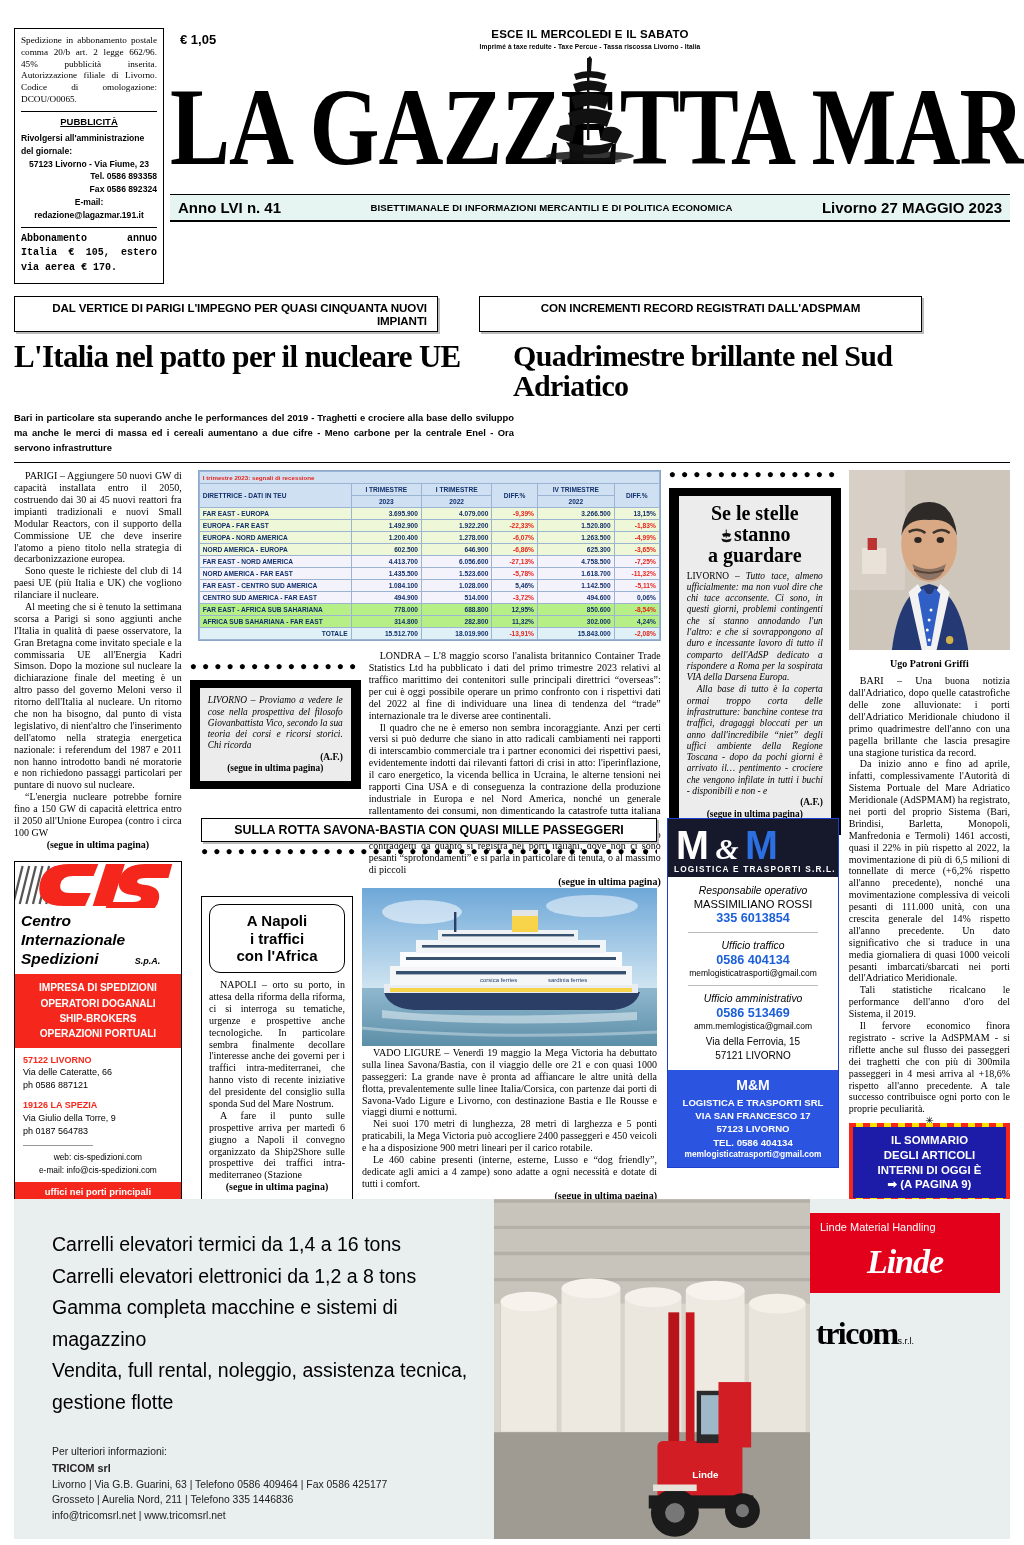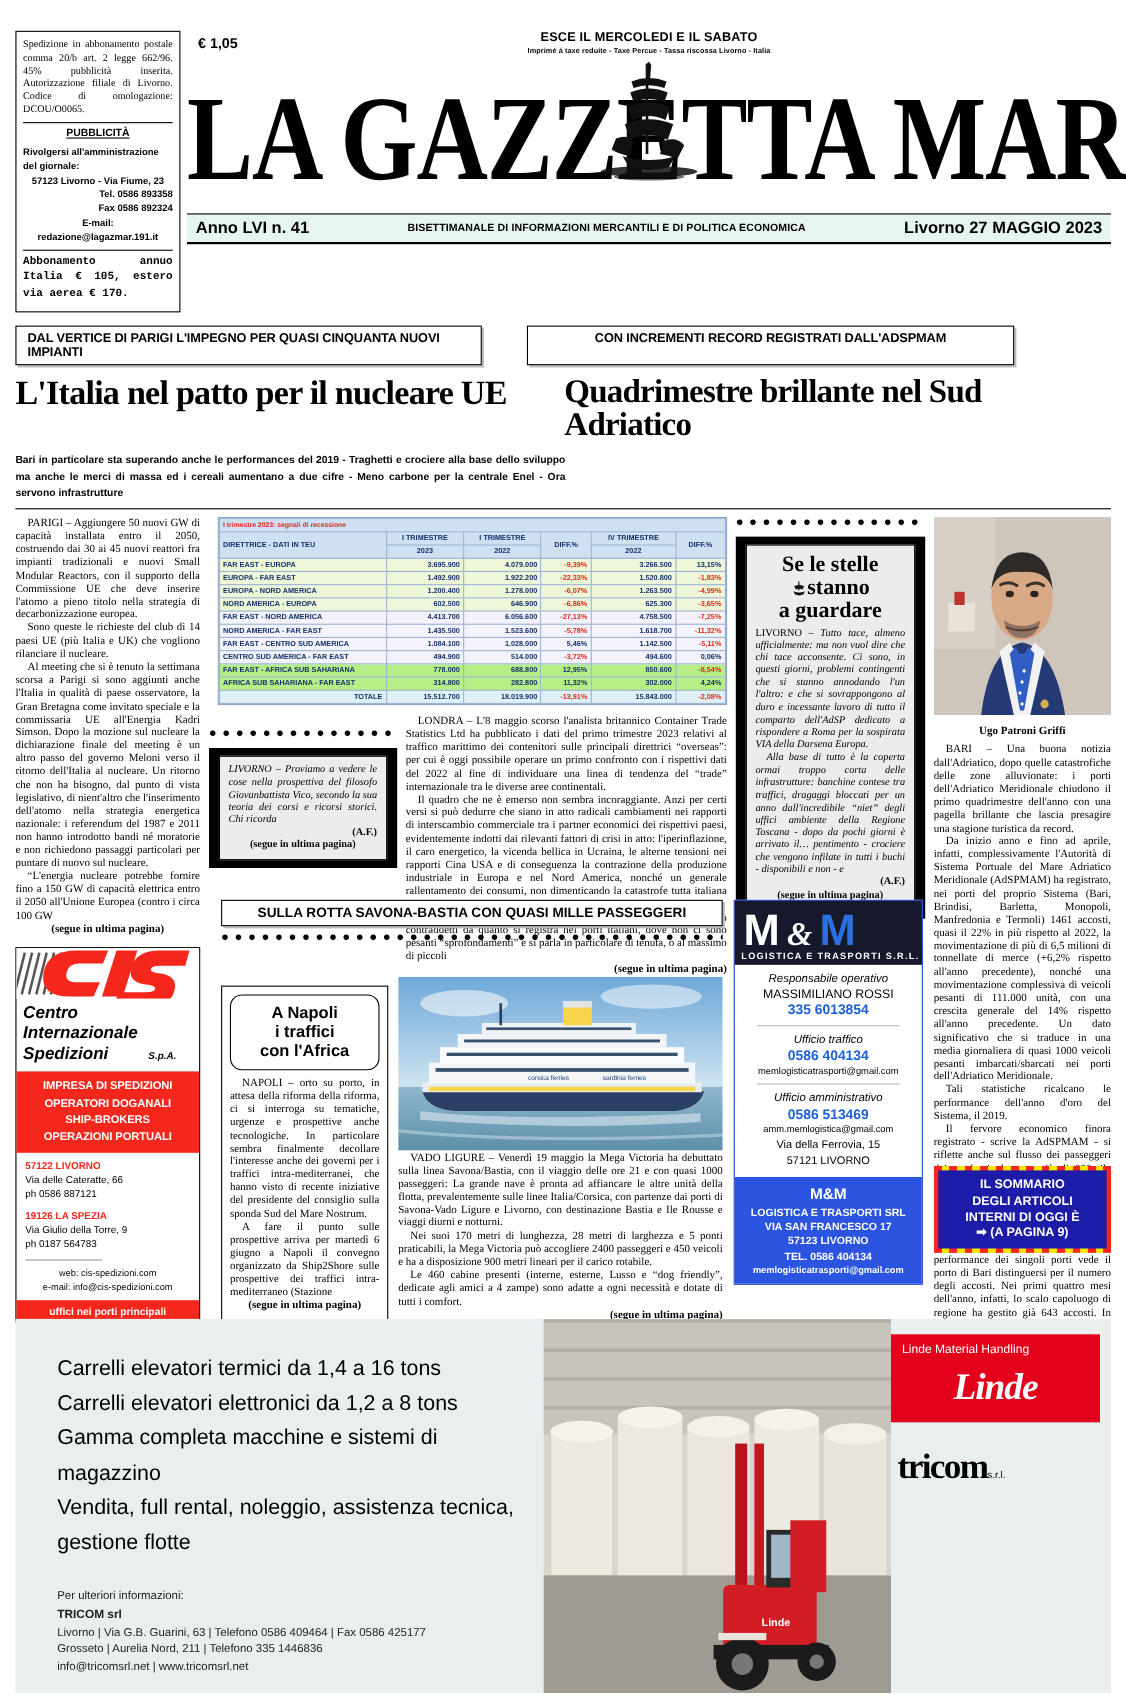--- a/index.html
+++ b/index.html
@@ -63,21 +63,21 @@
   .mh-strip .bisett { font-size:9.6px; letter-spacing:.1px; }
   .mh-strip .city { font-size:15px; }
 
   
   .kicker-row { display:flex; gap:28px; margin-top:12px; }
   .kicker {
     border:1.5px solid #000; background:#fff; padding:4px 10px;
     font-family:"Liberation Sans", sans-serif; font-weight:bold; font-size:11.6px;
     box-shadow:2px 2px 0 #bbb; letter-spacing:-.1px;
   }
-  .k1 { width:424px; text-align:left;}
+  .k1 { width:424px; text-align:right;}
   .k2 { width:443px; text-align:center; margin-left:13px;}
 
   .head-row { display:flex; margin-top:9px; }
   .headline {
     font-family:"Liberation Serif", serif; font-weight:bold;
     font-size:31px; line-height:1.0; letter-spacing:-.7px;
   }
   .hl1 { width:496px; }
   .hl2 { width:500px; margin-left:6px; font-size:30px;}
 
@@ -654,21 +654,21 @@
         <div class="big">M&amp;M</div>
         <div class="sm">LOGISTICA E TRASPORTI SRL</div>
         <div class="sm">VIA SAN FRANCESCO 17</div>
         <div class="sm">57123 LIVORNO</div>
         <div class="sm">TEL. 0586 404134</div>
         <div class="em">memlogisticatrasporti@gmail.com</div>
       </div>
     </div>
   </div>
 
-  <div style="position:absolute; left:849px; top:1052px; width:161px;" class="sommario">
+  <div style="position:absolute; left:849px; top:1115px; width:161px;" class="sommario">
     <div class="in">
       <div>IL SOMMARIO</div>
       <div>DEGLI ARTICOLI</div>
       <div>INTERNI DI OGGI È</div>
       <div>➡ (A PAGINA 9)</div>
     </div>
   </div>
 
   <div class="bottom-ad">
     <div class="ba-left">

